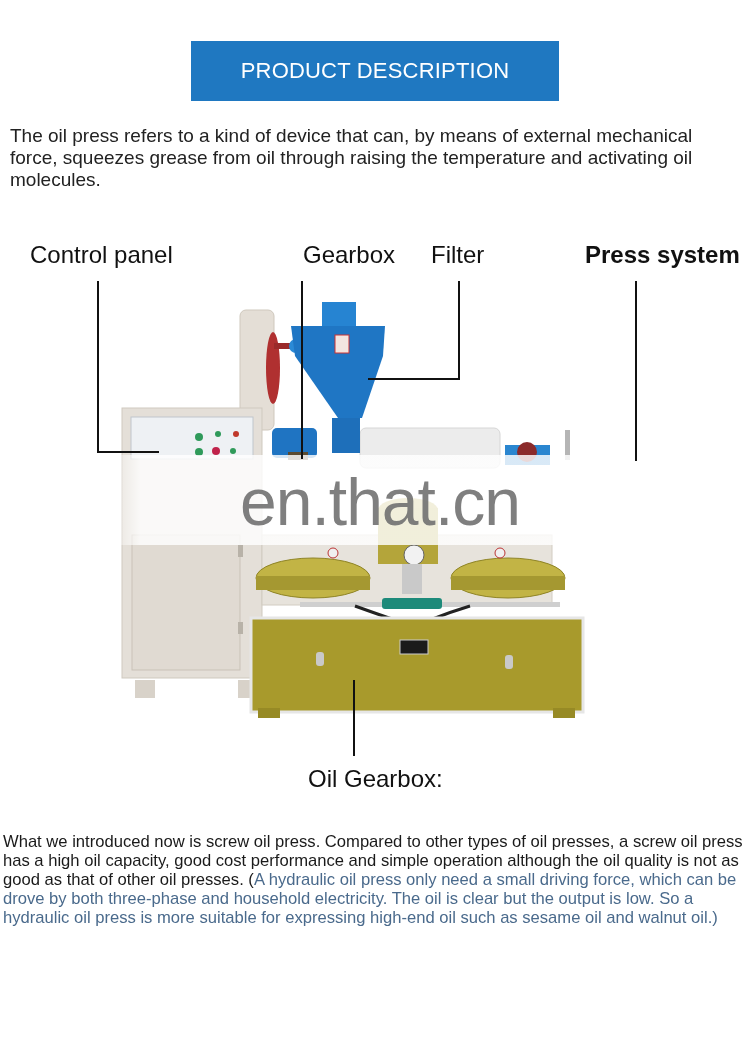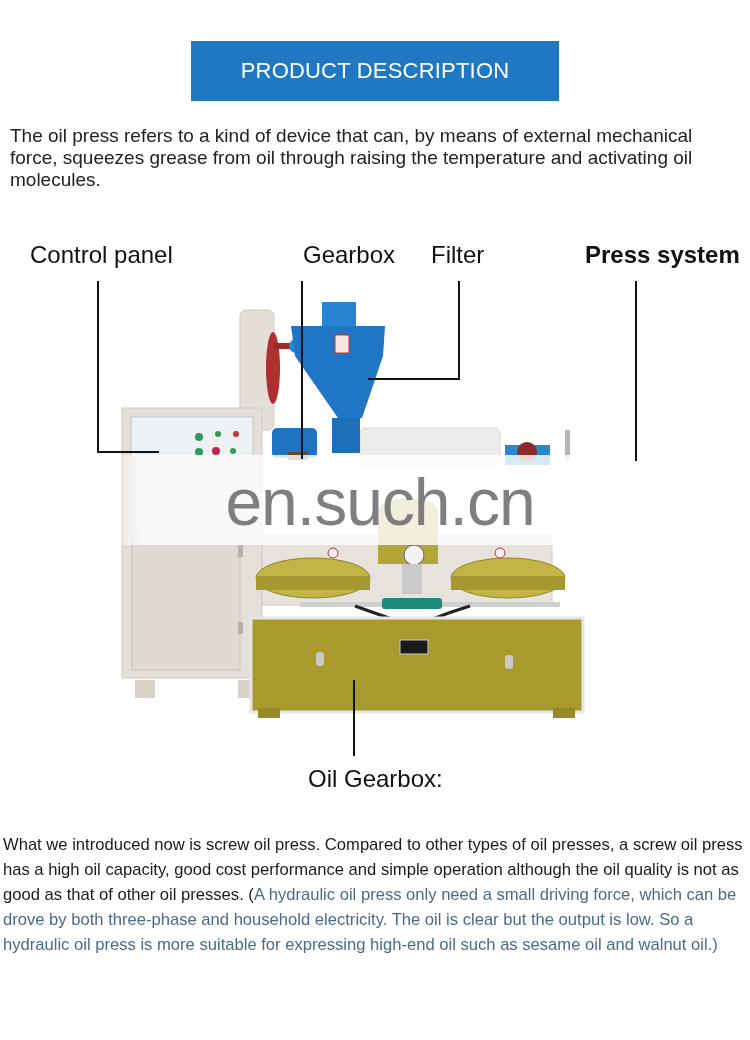--- a/index.html
+++ b/index.html
@@ -30,21 +30,21 @@
     background: linear-gradient(to right, rgba(255,255,255,0) 0%, rgba(255,255,255,0.82) 6%, rgba(255,255,255,0.82) 94%, rgba(255,255,255,0) 100%);
   }
   .watermark-text {
     position: absolute; left: 190px; top: 462px; width: 380px; text-align: center;
     font-size: 66px; color: #6e6e6e; letter-spacing: -1px; line-height: 80px;
     opacity: 0.88;
   }
 
   .body-text {
     position: absolute; left: 3px; top: 832px; width: 745px;
-    font-size: 16.6px; line-height: 25px; color: #1a1a1a;
+    font-size: 16.6px; line-height: 19px; color: #1a1a1a;
   }
   .body-text .note { color: #4a6a8c; }
 </style>
 </head>
 <body>
 
 <div class="banner">
   <span>PRODUCT DESCRIPTION</span>
 </div>
 
@@ -106,21 +106,21 @@
 
   <rect x="251" y="618" width="332" height="94" fill="#a89a2c" stroke="#e6e6e6" stroke-width="3"></rect>
   <rect x="400" y="640" width="28" height="14" fill="#1b1b1b" stroke="#ccc"></rect>
   <rect x="316" y="652" width="8" height="14" rx="3" fill="#c9c9c9"></rect>
   <rect x="505" y="655" width="8" height="14" rx="3" fill="#c9c9c9"></rect>
   <rect x="258" y="708" width="22" height="10" fill="#978a25"></rect>
   <rect x="553" y="708" width="22" height="10" fill="#978a25"></rect>
 </svg>
 
 <div class="watermark"></div>
-<div class="watermark-text">en.such.cn</div>
+<div class="watermark-text">en.that.cn</div>
 
 <div class="label" style="left:30px; top:241px;">Control panel</div>
 <div class="label" style="left:256px; top:241px;margin-left:47px;">Gearbox</div>
 <div class="label" style="left:431px; top:241px;">Filter</div>
 <div class="label" style="left:585px; top:241px;font-weight:bold;">Press system</div>
 <div class="label" style="left:308px; top:765px;">Oil Gearbox:</div>
 
 <div class="line" style="left:97px; top:281px; width:2px; height:172px;"></div>
 <div class="line" style="left:97px; top:451px; width:62px; height:2px;"></div>
 <div class="line" style="left:301px; top:281px; width:2px; height:178px;"></div>

